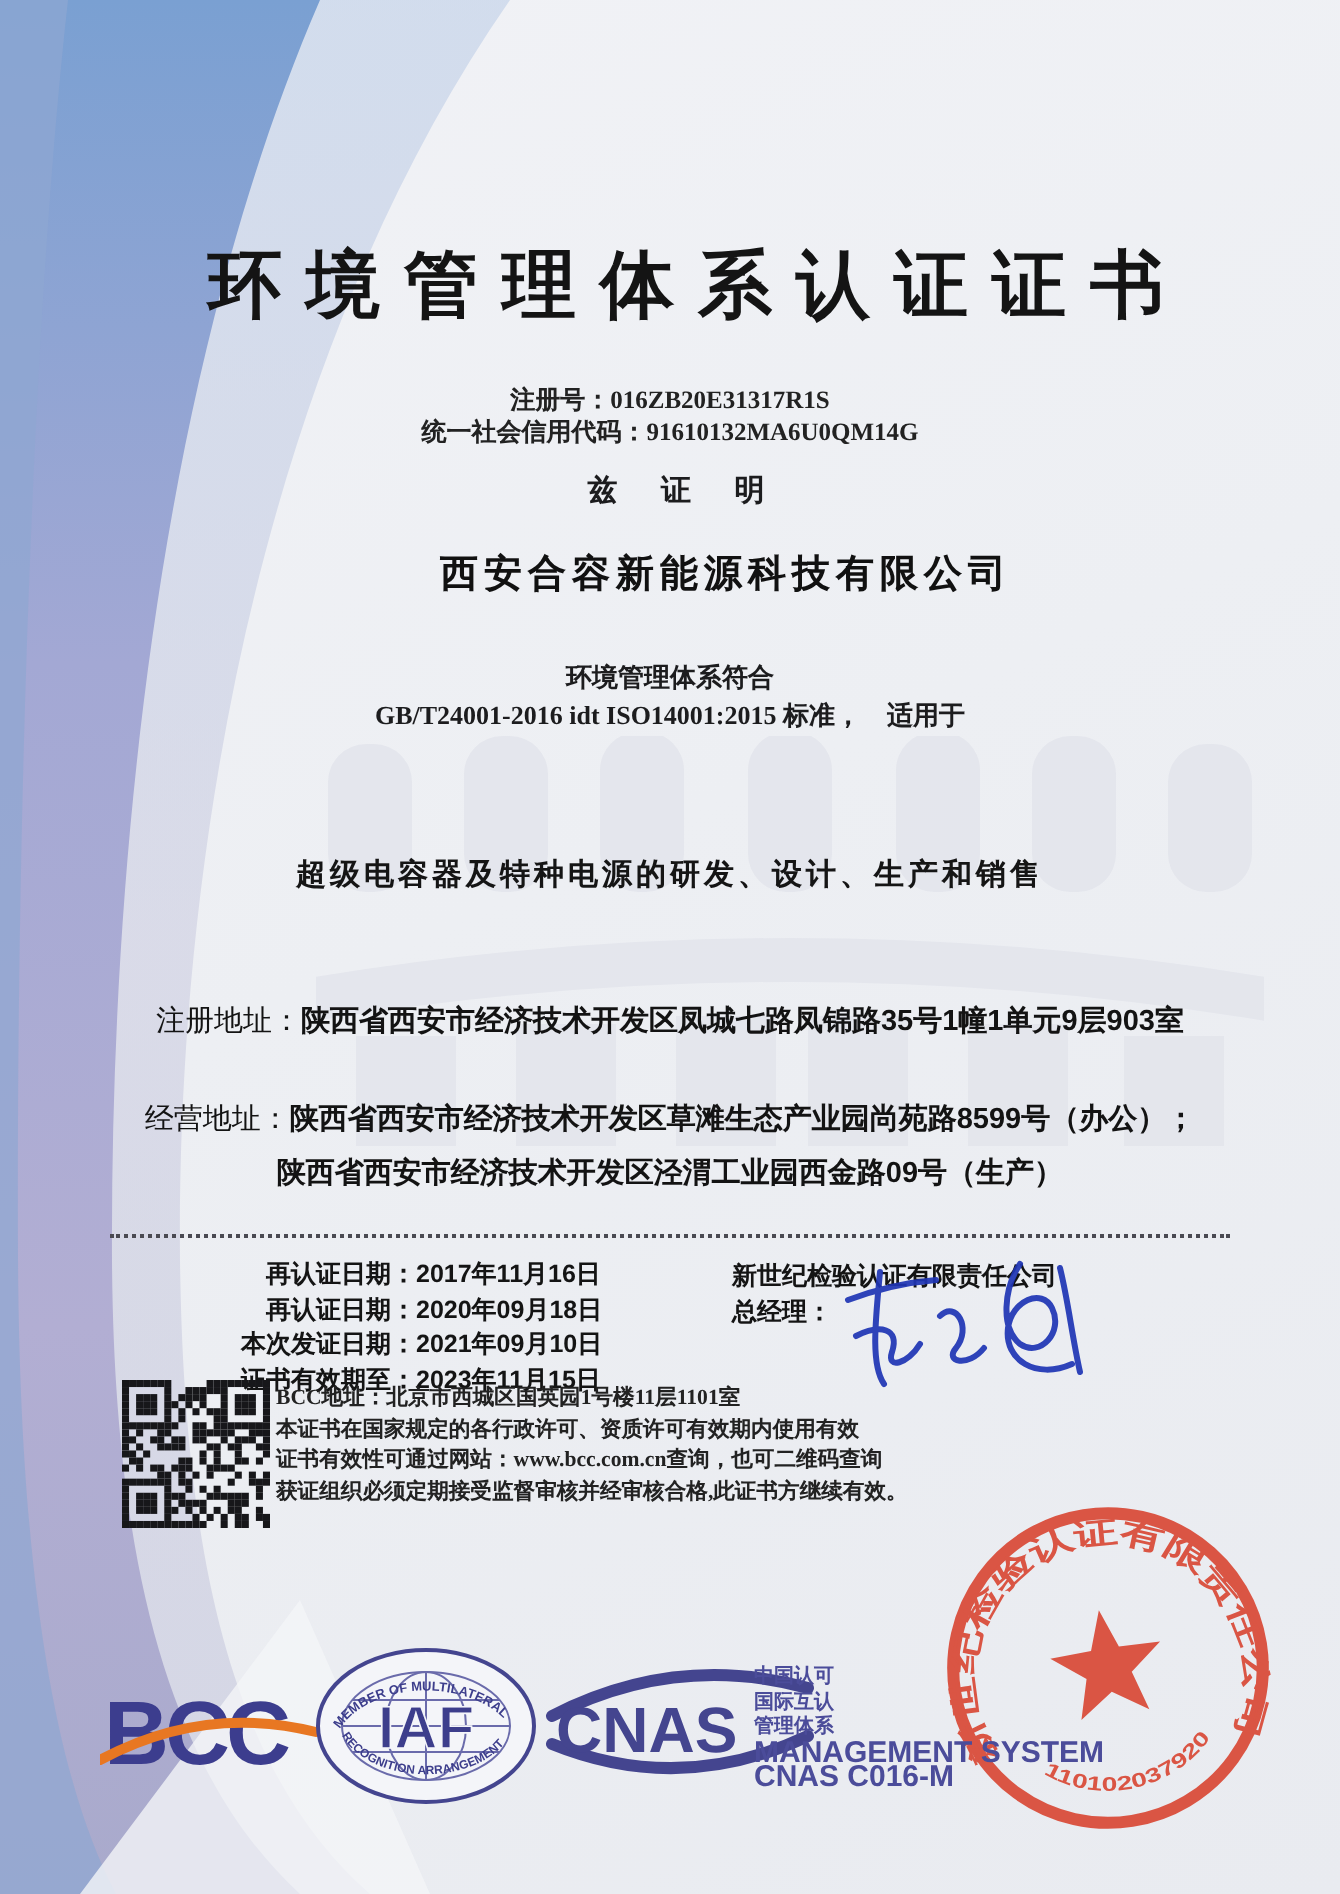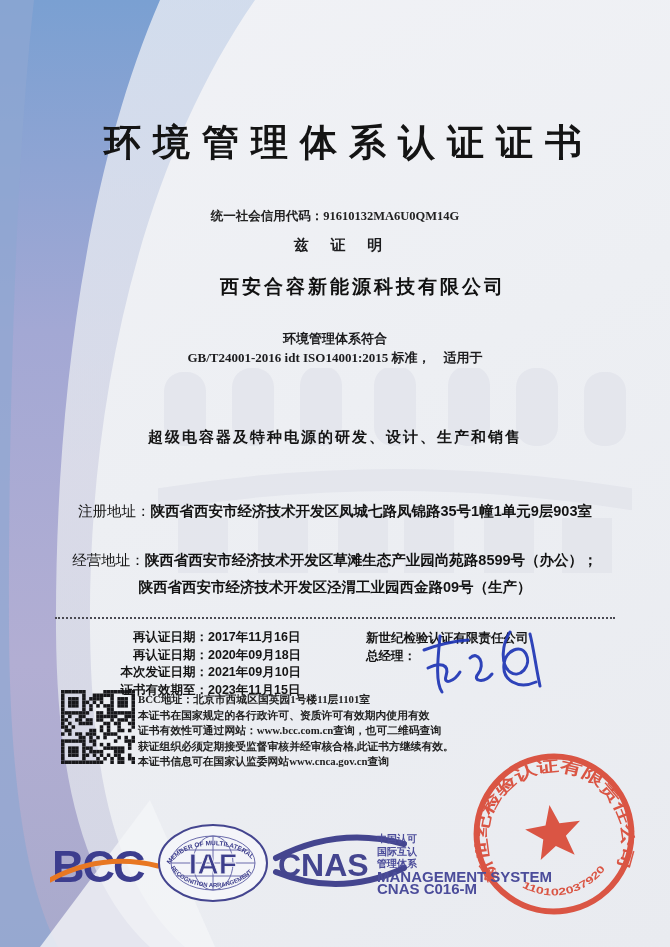--- a/index.html
+++ b/index.html
@@ -81,20 +81,21 @@
       <rect x="100" y="144" width="50" height="61"></rect>
       <rect x="180" y="140" width="50" height="65"></rect>
       <rect x="246" y="140" width="50" height="65"></rect>
       <rect x="326" y="144" width="50" height="61"></rect>
       <rect x="404" y="150" width="50" height="55"></rect>
     </g>
   </svg>
 
   <div class="abs ctr title">环境管理体系认证证书</div>
 
+  <div class="abs ctr regline"><span>注册号：</span><span>016ZB20E31317R1S</span></div>
 
   <div class="abs ctr creditline"><span>统一社会信用代码：</span><span>91610132MA6U0QM14G</span></div>
 
   <div class="abs ctr certify">兹 证 明</div>
 
   <div class="abs ctr company">西安合容新能源科技有限公司</div>
 
   <div class="abs ctr sysline1">环境管理体系符合</div>
   <div class="abs ctr sysline2">GB/T24001-2016 idt ISO14001:2015 标准，　适用于</div>
 
@@ -387,21 +388,20 @@
       <rect x="56.38" y="70.48" width="3.52" height="3.52"></rect>
       <rect x="59.90" y="70.48" width="3.52" height="3.52"></rect>
       <rect x="70.48" y="70.48" width="3.52" height="3.52"></rect>
     </svg>
 
   <div class="abs foot">
     <div>BCC地址：北京市西城区国英园1号楼11层1101室</div>
     <div>本证书在国家规定的各行政许可、资质许可有效期内使用有效</div>
     <div>证书有效性可通过网站：www.bcc.com.cn查询，也可二维码查询</div>
     <div>获证组织必须定期接受监督审核并经审核合格,此证书方继续有效。</div>
-    <div>本证书信息可在国家认监委网站www.cnca.gov.cn查询</div>
   </div>
 
   <svg class="abs" style="top:748px;left:468px;transform:rotate(-9deg);" width="172" height="172" viewBox="0 0 200 200">
     <g opacity="0.88">
       <circle cx="100" cy="100" r="90" fill="none" stroke="#d8402c" stroke-width="7"></circle>
       <polygon points="100,66 108.2,88.7 132.3,89.5 113.3,104.3 120,127.5 100,114 80,127.5 86.7,104.3 67.7,89.5 91.8,88.7" fill="#d8402c"></polygon>
       <path id="sealRing" d="M 30,143 A 79,79 0 1 1 170,143" fill="none"></path>
       <text font-size="17.5" font-weight="bold" fill="#d8402c" font-family="Liberation Sans, DejaVu Sans, sans-serif">
         <textPath href="#sealRing" startOffset="2" textLength="330" lengthAdjust="spacingAndGlyphs">新世纪检验认证有限责任公司</textPath>
       </text>

